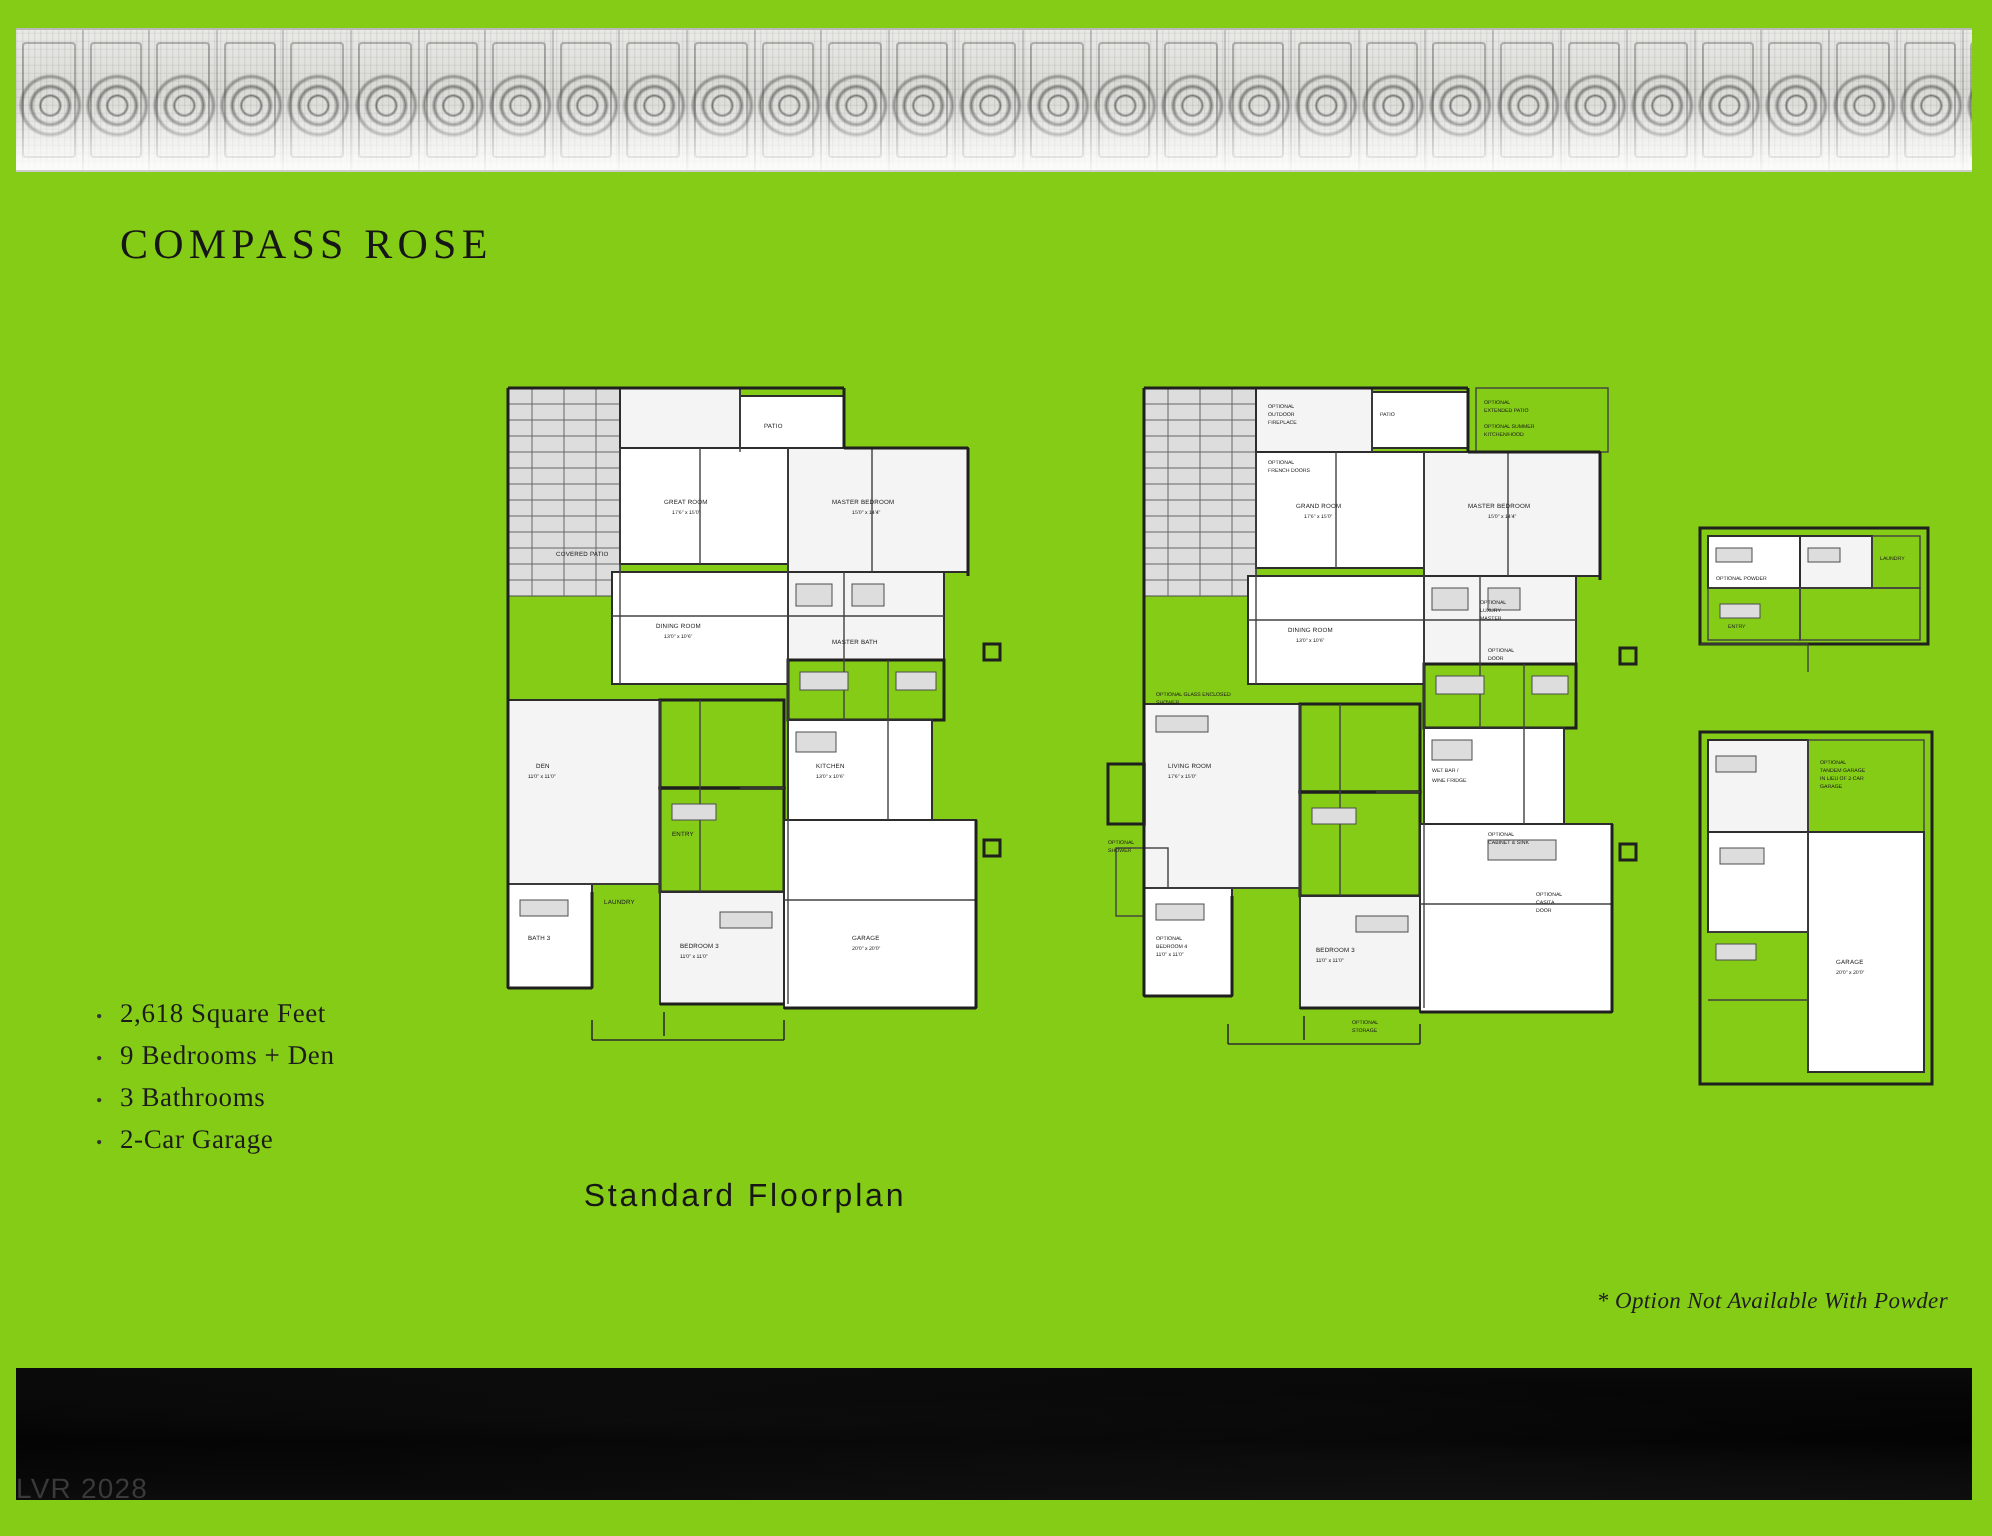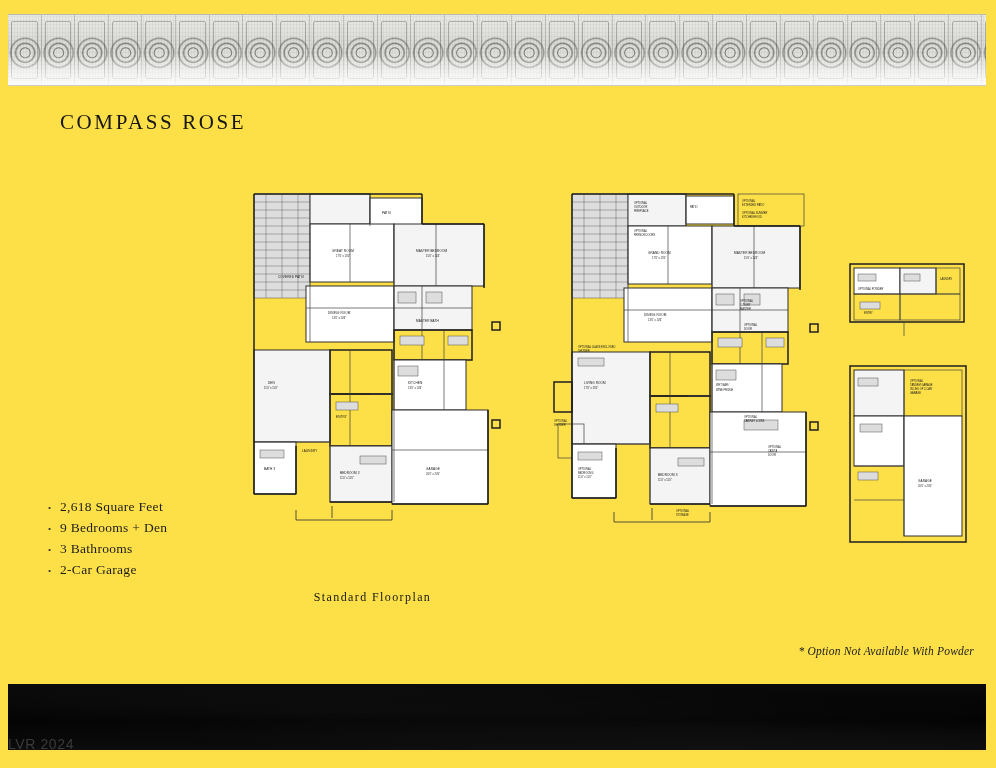--- a/index.html
+++ b/index.html
@@ -14,21 +14,21 @@
     overflow: hidden;
     font-family: "Liberation Serif", serif;
     color: #1a1a1a;
   }
 
   
   .page {
     position: absolute;
     left: 0; top: 0;
     width: 996px; height: 768px;
-    background: #fde047;
+    background: #84cc16;
   }
 
   
   .top-band {
     position: absolute;
     left: 8px;
     top: 14px;
     width: 978px;
     height: 70px;
     overflow: hidden;
@@ -116,24 +116,24 @@
   }
   .plan-canvas {
     position: absolute;
     left: 0; top: 0;
     width: 100%;
     height: 100%;
   }
   .plan-label {
     position: absolute;
     text-align: center;
-    font-size: 12px;
+    font-size: 16px;
     letter-spacing: 1.4px;
     color: #171717;
-    font-family: Liberation Serif, serif;
+    font-family: Liberation Sans, sans-serif;
   }
 
   
   .footnote {
     position: absolute;
     right: 22px;
     top: 645px;
     font-size: 11.5px;
     color: #202020;
     letter-spacing: 0.2px;
@@ -577,15 +577,15 @@
       <text class="tiny-label-2" x="68" y="30">IN LIEU OF 2-CAR</text>
       <text class="tiny-label-2" x="68" y="34">GARAGE</text>
       <text class="tiny-label" x="76" y="122">GARAGE</text>
       <text class="tiny-label-2" x="76" y="127">20'0" x 20'0"</text>
     </svg>
   </div>
 
   <div class="footnote">* Option Not Available With Powder</div>
 
   <div class="bottom-bar"></div>
-  <div class="watermark">LVR 2024</div>
+  <div class="watermark">LVR 2028</div>
 
 </div>
 
 </body></html>

